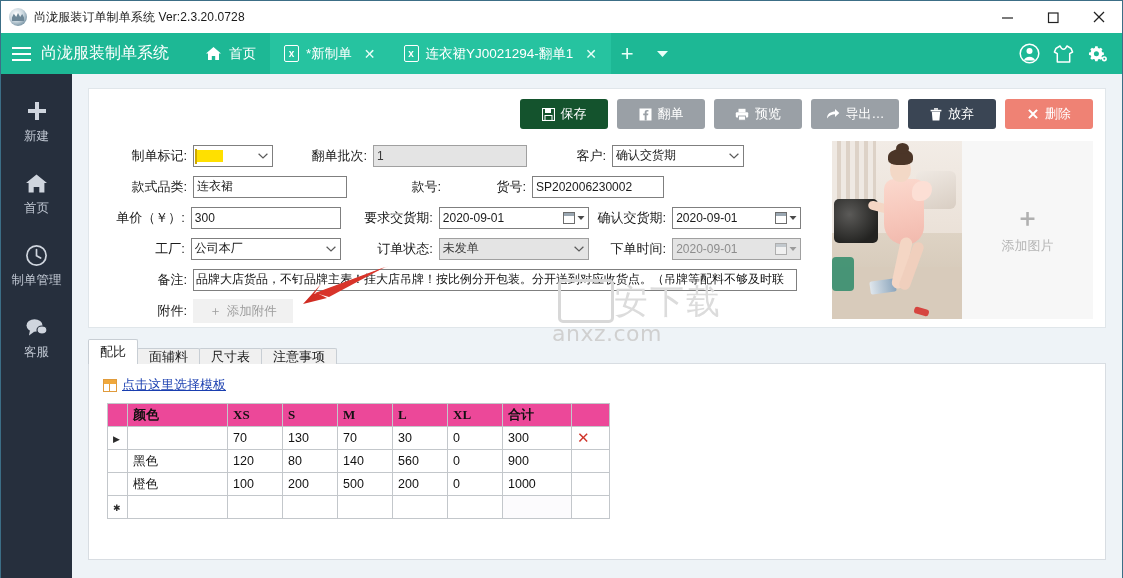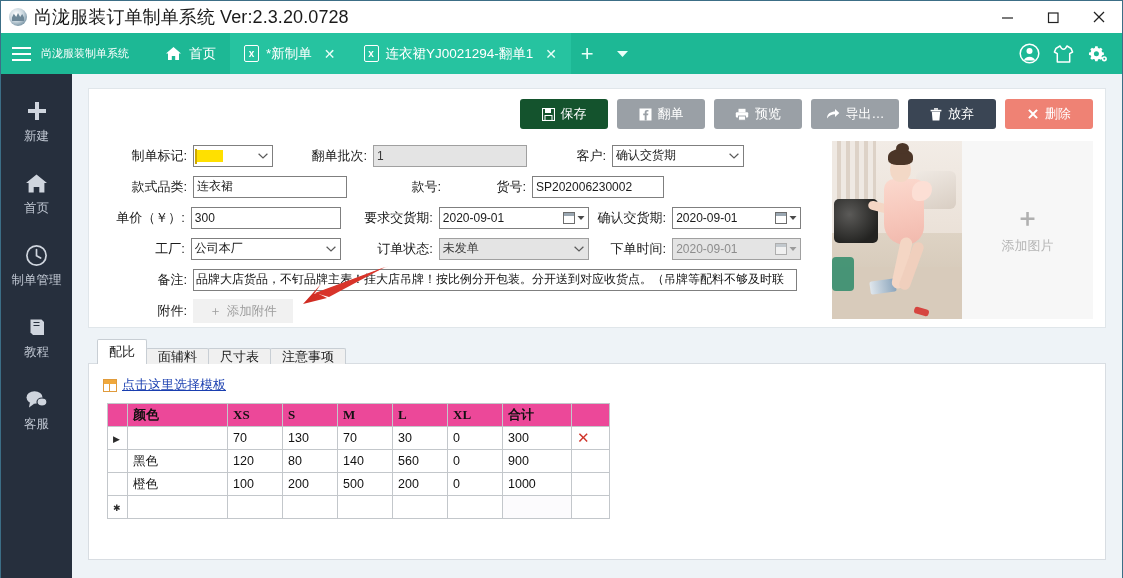--- a/index.html
+++ b/index.html
@@ -30,21 +30,21 @@
     background: radial-gradient(circle at 40% 35%, #ffffff 0%, #c9d6de 45%, #7d98a8 75%, #4d6775 100%);
     position: relative; flex: none;
   }
   .title-icon::after {
     content: ""; position: absolute; left: 3px; top: 4px;
     width: 12px; height: 9px;
     background: #6d8797;
     clip-path: polygon(0 60%, 15% 20%, 35% 55%, 50% 10%, 68% 55%, 85% 22%, 100% 62%, 100% 100%, 0 100%);
   }
   .title-text {
-    font-size: 18px; color: #1a1a1a; letter-spacing: .1px;
+    font-size: 12px; color: #1a1a1a; letter-spacing: .1px;
     white-space: nowrap;
   }
   .winbtns { margin-left: auto; display: flex; height: 32px; }
   .winbtn {
     width: 46px; height: 32px;
     display: flex; align-items: center; justify-content: center;
     color: #222;
   }
   .winbtn svg { display: block; }
 
@@ -55,21 +55,21 @@
     background: #1db895;
     display: flex; align-items: stretch;
   }
   .hamburger {
     width: 40px; display: flex; flex-direction: column;
     align-items: center; justify-content: center; gap: 4px;
   }
   .hamburger i { display: block; width: 19px; height: 2px; background: #fff; }
   .brand {
     display: flex; align-items: center;
-    color: #ffffff; font-size: 11px; padding-right: 22px;
+    color: #ffffff; font-size: 16px; padding-right: 22px;
     white-space: nowrap;
   }
   .navtab {
     display: flex; align-items: center; gap: 7px;
     padding: 0 14px; color: #ffffff; font-size: 13.5px;
     white-space: nowrap;
   }
   .navtab.lit { background: #26c3a0; }
   .navtab .tabclose {
     font-size: 14px; color: #eafff8; margin-left: 5px; line-height: 1;
@@ -259,21 +259,21 @@
     font-family: "DejaVu Sans", sans-serif; margin-top: -2px; margin-left: 16px;
   }
   .wm-cn {
     position: absolute; left: 78px; top: 0px;
     font-size: 34px; color: #dcdcdc; letter-spacing: 2px; line-height: 44px;
     white-space: nowrap;
   }
 
   
   .tabstrip {
-    position: absolute; left: 25px; top: 266px;
+    position: absolute; left: 16px; top: 266px;
     display: flex; align-items: flex-end; height: 24px; z-index: 3;
   }
   .ttab {
     height: 16px; padding: 0 11px;
     display: flex; align-items: center;
     font-size: 13px; color: #1a1a1a;
     border: 1px solid #c8ced4; border-bottom: none;
     background: #f0f0f0; margin-right: -1px;
     border-radius: 2px 2px 0 0;
   }
@@ -435,29 +435,20 @@
     <div class="side-item">
       <span class="side-ic">
         <svg width="23" height="23" viewBox="0 0 23 23">
           <circle cx="11.5" cy="11.5" r="9.6" fill="none" stroke="#cfd5de" stroke-width="1.7"></circle>
           <path d="M11.5 5.5v6.3l4.1 2.3" fill="none" stroke="#cfd5de" stroke-width="1.7" stroke-linecap="round"></path>
         </svg>
       </span>
       <span class="silabel">制单管理</span>
     </div>
 
-    <div class="side-item">
-      <span class="side-ic">
-        <svg width="22" height="22" viewBox="0 0 22 22">
-          <path d="M4.5 3.5h11l2.5 2.5v13h-11L4.5 16.5z" fill="#cfd5de"></path>
-          <path d="M7.5 6.5h6M7.5 9.5h6" stroke="#262f3d" stroke-width="1.2"></path>
-        </svg>
-      </span>
-      <span class="silabel">教程</span>
-    </div>
 
     <div class="side-item">
       <span class="side-ic">
         <svg width="23" height="20" viewBox="0 0 23 20">
           <ellipse cx="9.5" cy="8.5" rx="8" ry="6.2" fill="#cfd5de"></ellipse>
           <path d="M5 13 L4 18.5 L9.5 14.5 Z" fill="#cfd5de"></path>
           <ellipse cx="17" cy="13" rx="5" ry="4" fill="#cfd5de" stroke="#262f3d" stroke-width="1.2"></ellipse>
         </svg>
       </span>
       <span class="silabel">客服</span>
@@ -659,20 +650,25 @@
           <span class="ph-head"></span>
           <span class="ph-hair"></span>
           <span class="ph-bun"></span>
         </div>
         <div class="addimg">
           <span class="plus">＋</span>
           <span>添加图片</span>
         </div>
       </div>
 
+      <div class="watermark">
+        <div class="wm-box"></div>
+        <div class="wm-cn">安下载</div>
+        <div class="wm-txt">anxz.com</div>
+      </div>
     </div>
 
     <div class="tabstrip">
       <div class="ttab on">
         <span>配比</span>
       </div>
       <div class="ttab">
         <span>面辅料</span>
       </div>
       <div class="ttab">

